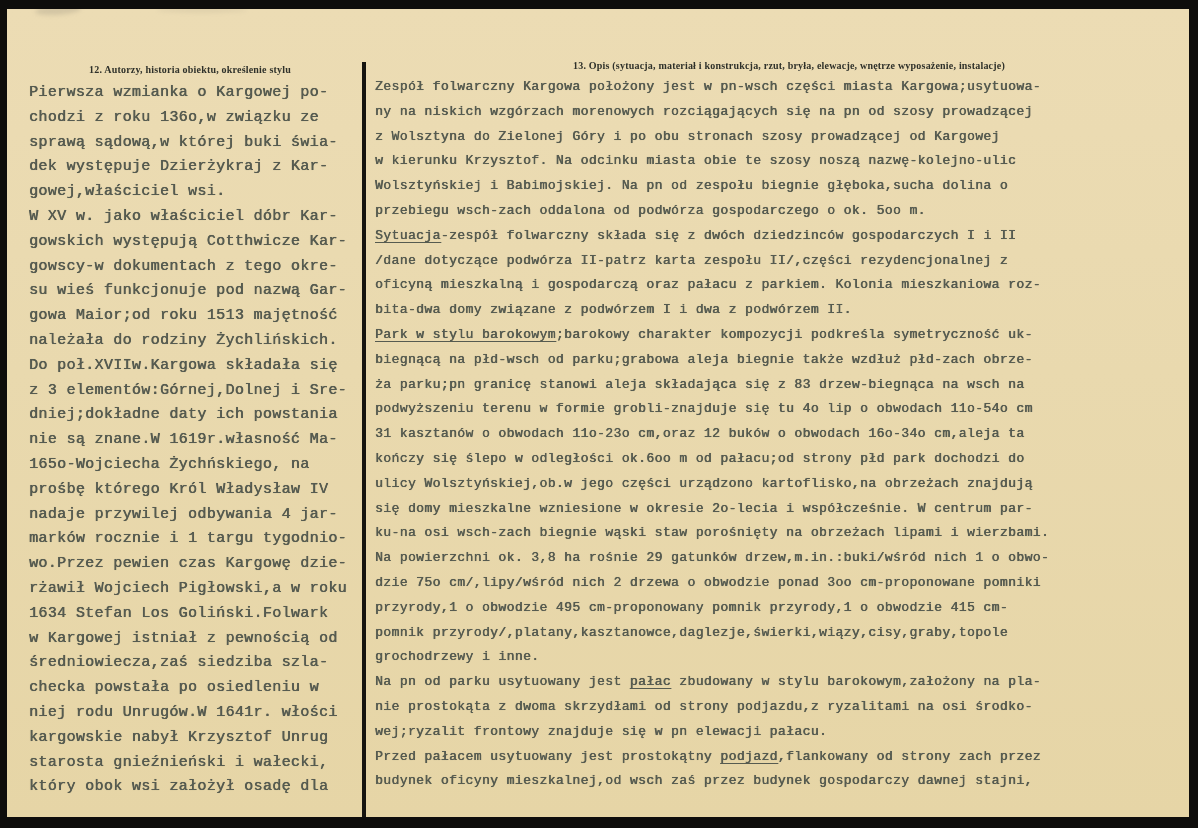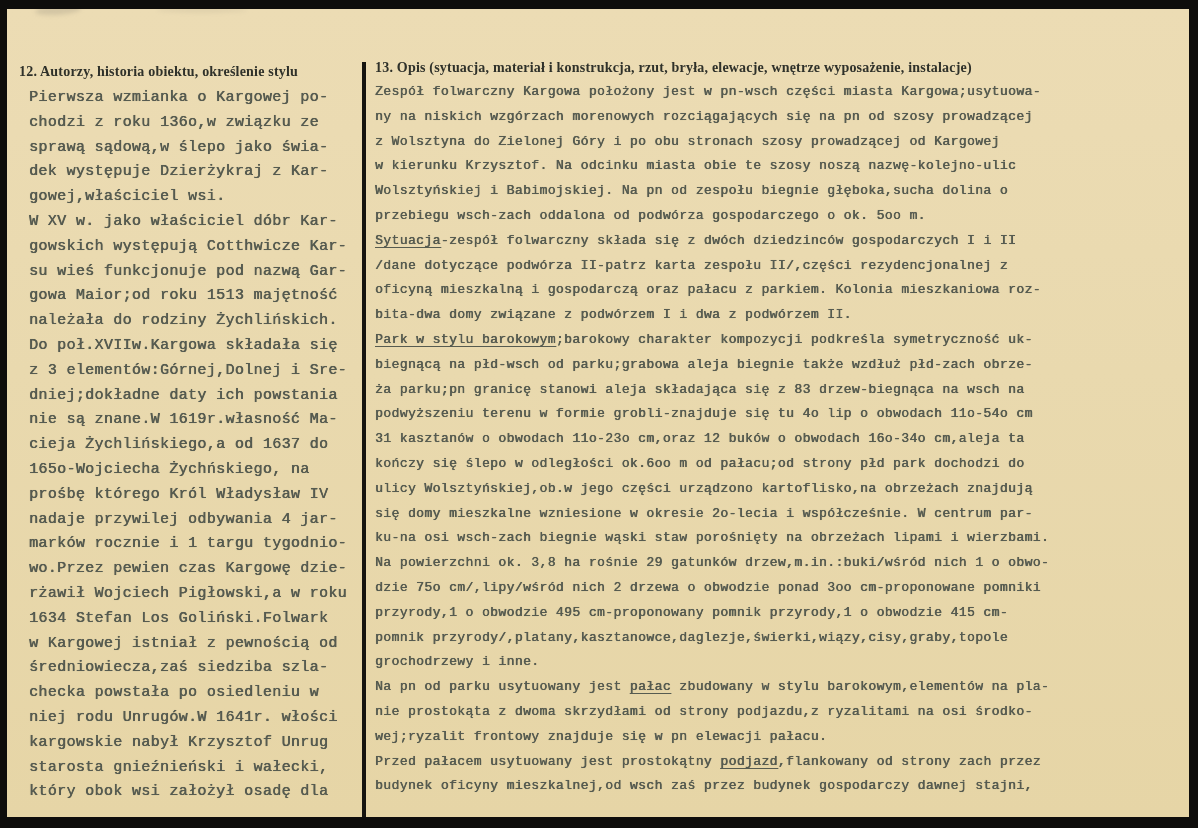--- a/index.html
+++ b/index.html
@@ -21,21 +21,21 @@
   .divider{
     position:absolute;left:355px;top:53px;bottom:0;width:4px;
     background:#16140f;
   }
   .col{position:absolute;color:var(--ink);}
   .col-left{left:14px;top:55px;width:340px;}
   .col-right{left:368px;top:51px;width:828px;}
   .col-header{
     font-family:"Liberation Serif","DejaVu Serif",serif;
     font-weight:700;color:var(--header-ink);
-    font-size:14px;letter-spacing:.2px;white-space:nowrap;
+    font-size:10px;letter-spacing:.2px;white-space:nowrap;text-align:center;
   }
   .col-left .col-header{margin-left:-2px;}
   .lines{margin-top:6px;}
   .col-left .lines{margin-left:8px;}
   .col-right .lines{margin-top:4px;}
   .tline{
     white-space:pre;color:var(--ink);
     font-size:15px;line-height:24.8px;letter-spacing:.35px;
     text-shadow:.4px 0 0 currentColor, 0 0 .7px rgba(80,85,75,.55);
   }
@@ -48,33 +48,33 @@
 
 <div class="paper">
   <div class="smudge s1"></div>
   <div class="smudge s2"></div>
 
   <div class="col col-left">
     <div class="col-header">12.  Autorzy, historia obiektu, określenie stylu</div>
     <div class="lines">
         <div class="tline">Pierwsza wzmianka o Kargowej po-</div>
         <div class="tline">chodzi z roku 136o,w związku ze</div>
-        <div class="tline">sprawą sądową,w ślepo jako świa-</div>
+        <div class="tline">sprawą sądową,w której buki świa-</div>
         <div class="tline">dek występuje Dzierżykraj z Kar-</div>
         <div class="tline">gowej,właściciel wsi.</div>
         <div class="tline">W XV w. jako właściciel dóbr Kar-</div>
         <div class="tline">gowskich występują Cotthwicze Kar-</div>
+        <div class="tline">gowscy-w dokumentach z tego okre-</div>
         <div class="tline">su wieś funkcjonuje pod nazwą Gar-</div>
         <div class="tline">gowa Maior;od roku 1513 majętność</div>
         <div class="tline">należała do rodziny Żychlińskich.</div>
         <div class="tline">Do poł.XVIIw.Kargowa składała się</div>
         <div class="tline">z 3 elementów:Górnej,Dolnej i Sre-</div>
         <div class="tline">dniej;dokładne daty ich powstania</div>
         <div class="tline">nie są znane.W 1619r.własność Ma-</div>
-        <div class="tline">cieja Żychlińskiego,a od 1637 do</div>
         <div class="tline">165o-Wojciecha Żychńskiego, na</div>
         <div class="tline">prośbę którego Król Władysław IV</div>
         <div class="tline">nadaje przywilej odbywania 4 jar-</div>
         <div class="tline">marków rocznie i 1 targu tygodnio-</div>
         <div class="tline">wo.Przez pewien czas Kargowę dzie-</div>
         <div class="tline">rżawił Wojciech Pigłowski,a w roku</div>
         <div class="tline">1634 Stefan Los Goliński.Folwark</div>
         <div class="tline">w Kargowej istniał z pewnością od</div>
         <div class="tline">średniowiecza,zaś siedziba szla-</div>
         <div class="tline">checka powstała po osiedleniu w</div>
@@ -107,21 +107,21 @@
         <div class="tline">31 kasztanów o obwodach 11o-23o cm,oraz 12 buków o obwodach 16o-34o cm,aleja ta</div>
         <div class="tline">kończy się ślepo w odległości ok.6oo m od pałacu;od strony płd park dochodzi do</div>
         <div class="tline">ulicy Wolsztyńskiej,ob.w jego części urządzono kartoflisko,na obrzeżach znajdują</div>
         <div class="tline">się domy mieszkalne wzniesione w okresie 2o-lecia i współcześnie. W centrum par-</div>
         <div class="tline">ku-na osi wsch-zach biegnie wąski staw porośnięty na obrzeżach lipami i wierzbami.</div>
         <div class="tline">Na powierzchni ok. 3,8 ha rośnie 29 gatunków drzew,m.in.:buki/wśród nich 1 o obwo-</div>
         <div class="tline">dzie 75o cm/,lipy/wśród nich 2 drzewa o obwodzie ponad 3oo cm-proponowane pomniki</div>
         <div class="tline">przyrody,1 o obwodzie 495 cm-proponowany pomnik przyrody,1 o obwodzie 415 cm-</div>
         <div class="tline">pomnik przyrody/,platany,kasztanowce,daglezje,świerki,wiązy,cisy,graby,topole</div>
         <div class="tline">grochodrzewy i inne.</div>
-        <div class="tline"><span>Na pn od parku usytuowany jest </span><span class="u">pałac</span><span> zbudowany w stylu barokowym,elementów na pla-</span></div>
+        <div class="tline"><span>Na pn od parku usytuowany jest </span><span class="u">pałac</span><span> zbudowany w stylu barokowym,założony na pla-</span></div>
         <div class="tline">nie prostokąta z dwoma skrzydłami od strony podjazdu,z ryzalitami na osi środko-</div>
         <div class="tline">wej;ryzalit frontowy znajduje się w pn elewacji pałacu.</div>
         <div class="tline"><span>Przed pałacem usytuowany jest prostokątny </span><span class="u">podjazd</span><span>,flankowany od strony zach przez</span></div>
         <div class="tline">budynek oficyny mieszkalnej,od wsch zaś przez budynek gospodarczy dawnej stajni,</div>
       </div>
   </div>
 </div>
 
 <div class="edge" style="left:0;top:0;right:0;height:9px;"></div>
 <div class="edge" style="left:0;bottom:0;right:0;height:11px;"></div>

